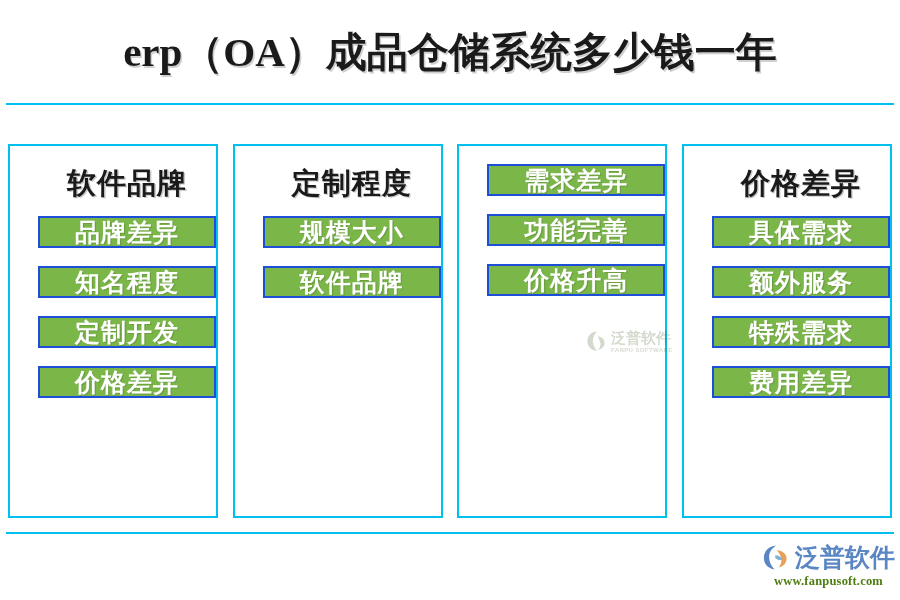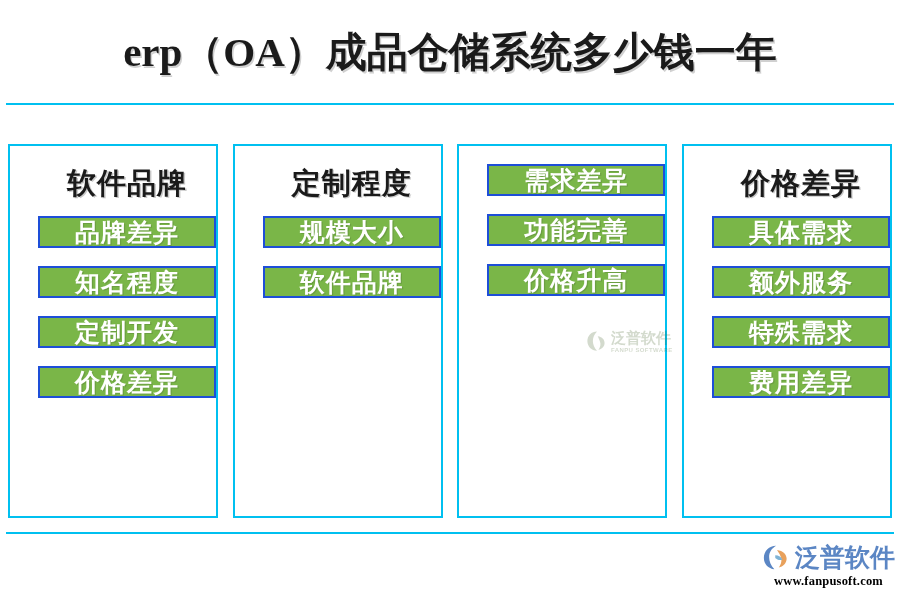--- a/index.html
+++ b/index.html
@@ -184,21 +184,21 @@
     font-weight: 700;
     color: #5b86c4;
     letter-spacing: 0px;
     white-space: nowrap;
     line-height: 1;
   }
   .logo-url {
     font-family: "Liberation Serif", "DejaVu Serif", serif;
     font-size: 12.5px;
     font-weight: 700;
-    color: #000000;
+    color: #4d7c0f;
     letter-spacing: 0.2px;
     white-space: nowrap;
     margin-top: 3px;
     margin-left: 11px;
   }
 </style>
 </head>
 <body>
 
 <div id="page">

